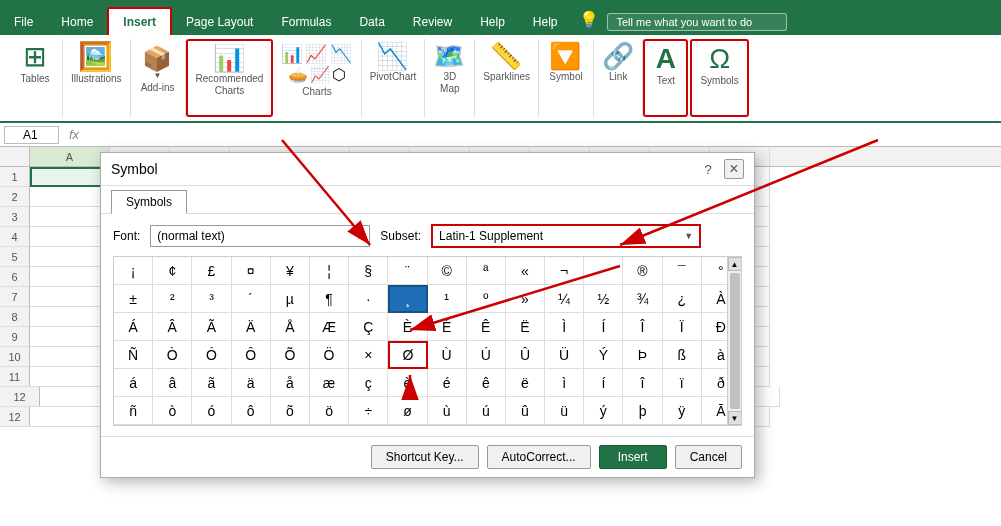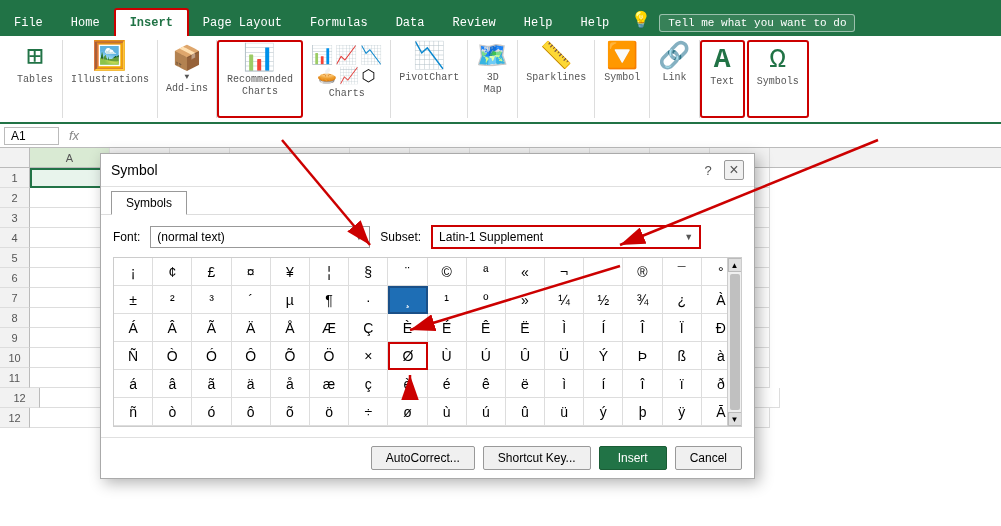--- a/index.html
+++ b/index.html
@@ -1,21 +1,21 @@
 <!DOCTYPE html>
 <html><head>
   <meta charset="utf-8">
   <style>
     * { box-sizing: border-box; margin: 0; padding: 0; }
     body { font-family: 'Segoe UI', Arial, sans-serif; font-size: 12px; background: #f0f0f0; overflow: hidden; }
   </style>
 </head>
 <body>
 
-<div style="width:1001px;font-family:Liberation Mono, monospace;">
+<div style="width:1001px;">
 
   <div style="background:#217346; display:flex; padding-top:4px; align-items:flex-end;">
     <div style="color:#fff;padding:6px 14px;font-size:12px;cursor:pointer;border-radius:3px 3px 0 0;">File</div>
     <div style="color:#fff;padding:6px 14px;font-size:12px;cursor:pointer;border-radius:3px 3px 0 0;">Home</div>
     <div style="color:#217346;padding:6px 14px;font-size:12px;cursor:pointer;border-radius:3px 3px 0 0;background:#fff;font-weight:bold;border:2px solid #c00;border-bottom:none;">Insert</div>
     <div style="color:#fff;padding:6px 14px;font-size:12px;cursor:pointer;border-radius:3px 3px 0 0;">Page Layout</div>
     <div style="color:#fff;padding:6px 14px;font-size:12px;cursor:pointer;border-radius:3px 3px 0 0;">Formulas</div>
     <div style="color:#fff;padding:6px 14px;font-size:12px;cursor:pointer;border-radius:3px 3px 0 0;">Data</div>
     <div style="color:#fff;padding:6px 14px;font-size:12px;cursor:pointer;border-radius:3px 3px 0 0;">Review</div>
     <div style="color:#fff;padding:6px 14px;font-size:12px;cursor:pointer;border-radius:3px 3px 0 0;">Help</div>
@@ -94,21 +94,21 @@
     </div>
 
     <div style="display:flex;flex-direction:column;align-items:center;padding:4px 8px;border:2px solid #c00;border-radius:3px;cursor:pointer;min-width:50px;margin-left:2px;">
       <div style="font-size:28px;line-height:1;color:#217346;">Ω</div>
       <div style="font-size:10px;color:#555;text-align:center;margin-top:2px;">Symbols</div>
     </div>
   </div>
 </div>
 
 <div style="background:#fff;border-bottom:1px solid #bbb;display:flex;align-items:center;padding:2px 4px;height:24px;">
-  <div style="border:1px solid #bbb;padding:1px 6px;width:55px;font-size:12px;margin-right:4px;">A1</div>
+  <div style="border:1px solid #bbb;padding:1px 18px;width:55px;font-size:12px;margin-right:4px;">A1</div>
   <div style="color:#888;font-style:italic;font-size:13px;padding:0 6px;">fx</div>
   <div style="flex:1;font-size:12px;"></div>
 </div>
 
 <div style="display:flex;width:1001px;height:380px;background:#fff;position:relative;">
 
   <div style="display:flex;flex-direction:column;width:100%;position:relative;">
 
     <div style="display:flex;background:#f2f2f2;border-bottom:1px solid #bbb;height:20px;">
       <div style="width:30px;border-right:1px solid #bbb;flex-shrink:0;"></div>
@@ -461,22 +461,22 @@
 
         <div style="position:absolute;right:0;top:0;width:14px;height:100%;background:#f0f0f0;border-left:1px solid #ccc;display:flex;flex-direction:column;align-items:center;">
           <div style="width:14px;height:14px;display:flex;align-items:center;justify-content:center;cursor:pointer;font-size:8px;background:#e0e0e0;border:1px solid #bbb;">▲</div>
           <div style="flex:1;width:10px;background:#c0c0c0;border-radius:2px;margin:2px auto;"></div>
           <div style="width:14px;height:14px;display:flex;align-items:center;justify-content:center;cursor:pointer;font-size:8px;background:#e0e0e0;border:1px solid #bbb;">▼</div>
         </div>
       </div>
     </div>
 
     <div style="display:flex;justify-content:flex-end;gap:8px;padding:8px 12px;border-top:1px solid #e0e0e0;">
+      <button style="padding:4px 14px;border:1px solid #999;background:#f0f0f0;cursor:pointer;font-size:12px;border-radius:2px;">Shortcut Key...</button>
       <button style="padding:4px 14px;border:1px solid #999;background:#f0f0f0;cursor:pointer;font-size:12px;border-radius:2px;">AutoCorrect...</button>
-      <button style="padding:4px 14px;border:1px solid #999;background:#f0f0f0;cursor:pointer;font-size:12px;border-radius:2px;">Shortcut Key...</button>
       <button style="padding:4px 18px;border:1px solid #1a5c35;background:#217346;color:#fff;cursor:pointer;font-size:12px;border-radius:2px;">Insert</button>
       <button style="padding:4px 14px;border:1px solid #999;background:#f0f0f0;cursor:pointer;font-size:12px;border-radius:2px;">Cancel</button>
     </div>
   </div>
 </div>
 
 <svg style="position:fixed;top:0;left:0;width:1001px;height:526px;pointer-events:none;z-index:300;" viewBox="0 0 1001 526">
 
   <defs>
     <marker id="arrowhead" markerWidth="10" markerHeight="7" refX="10" refY="3.5" orient="auto">

